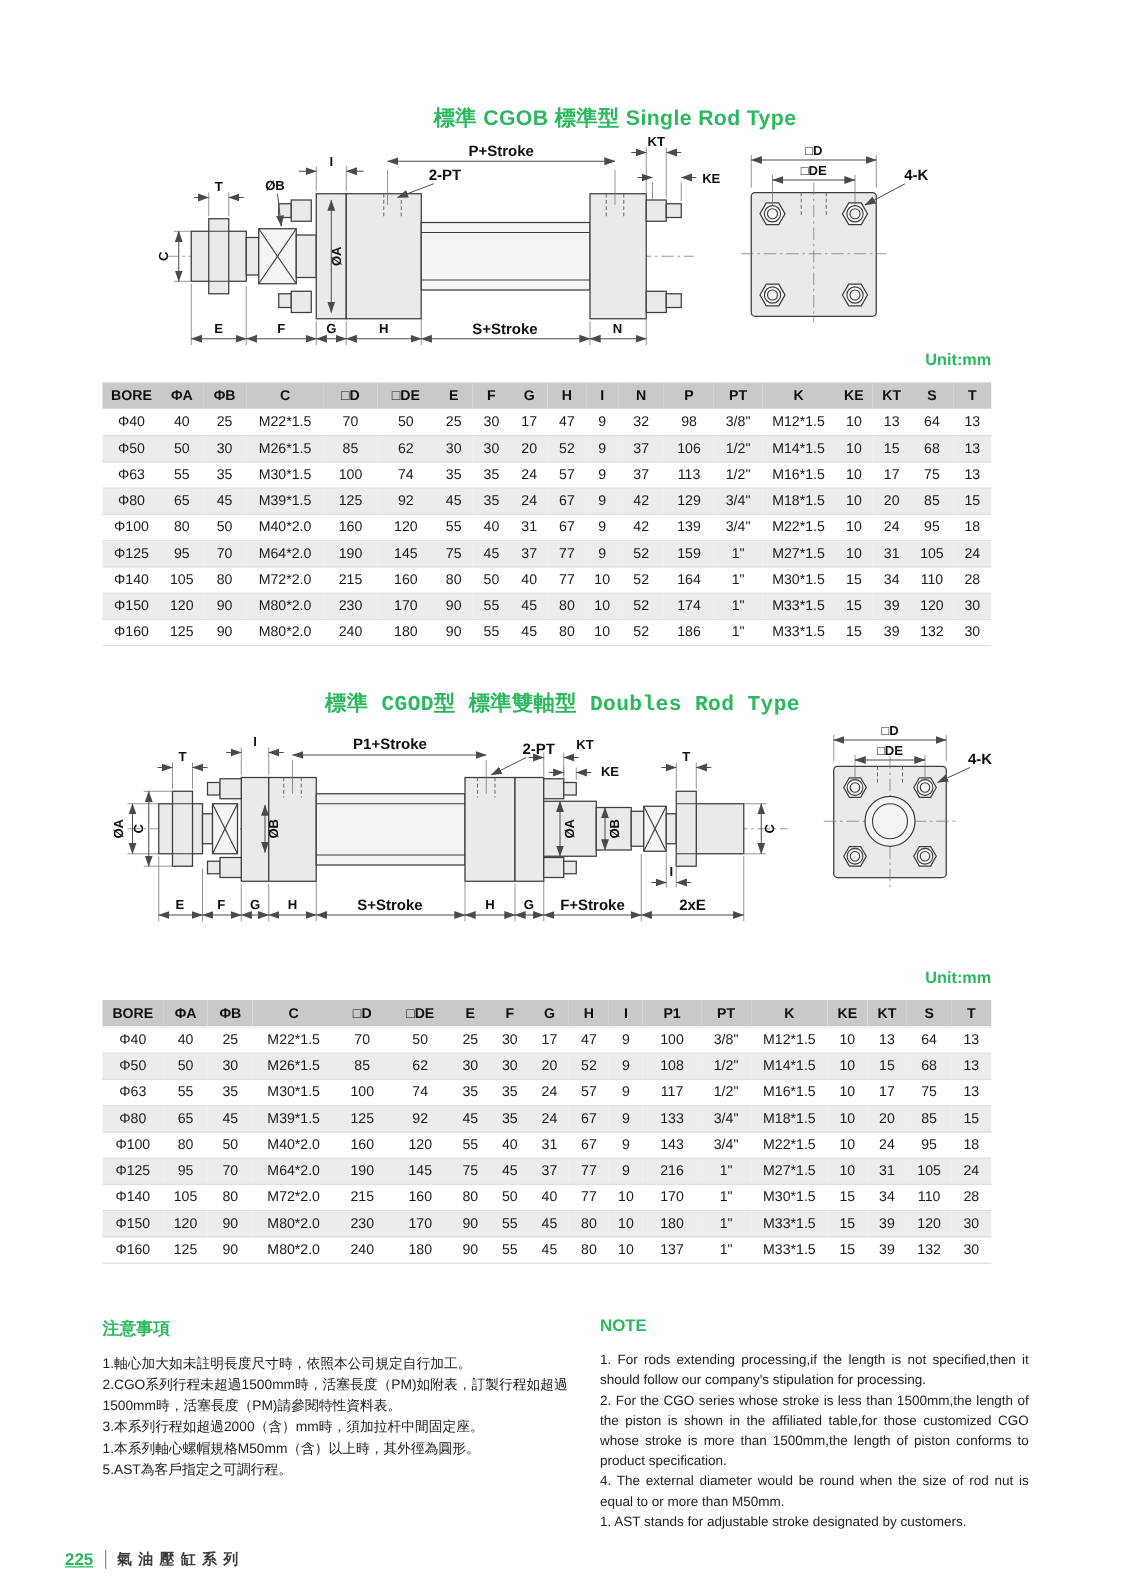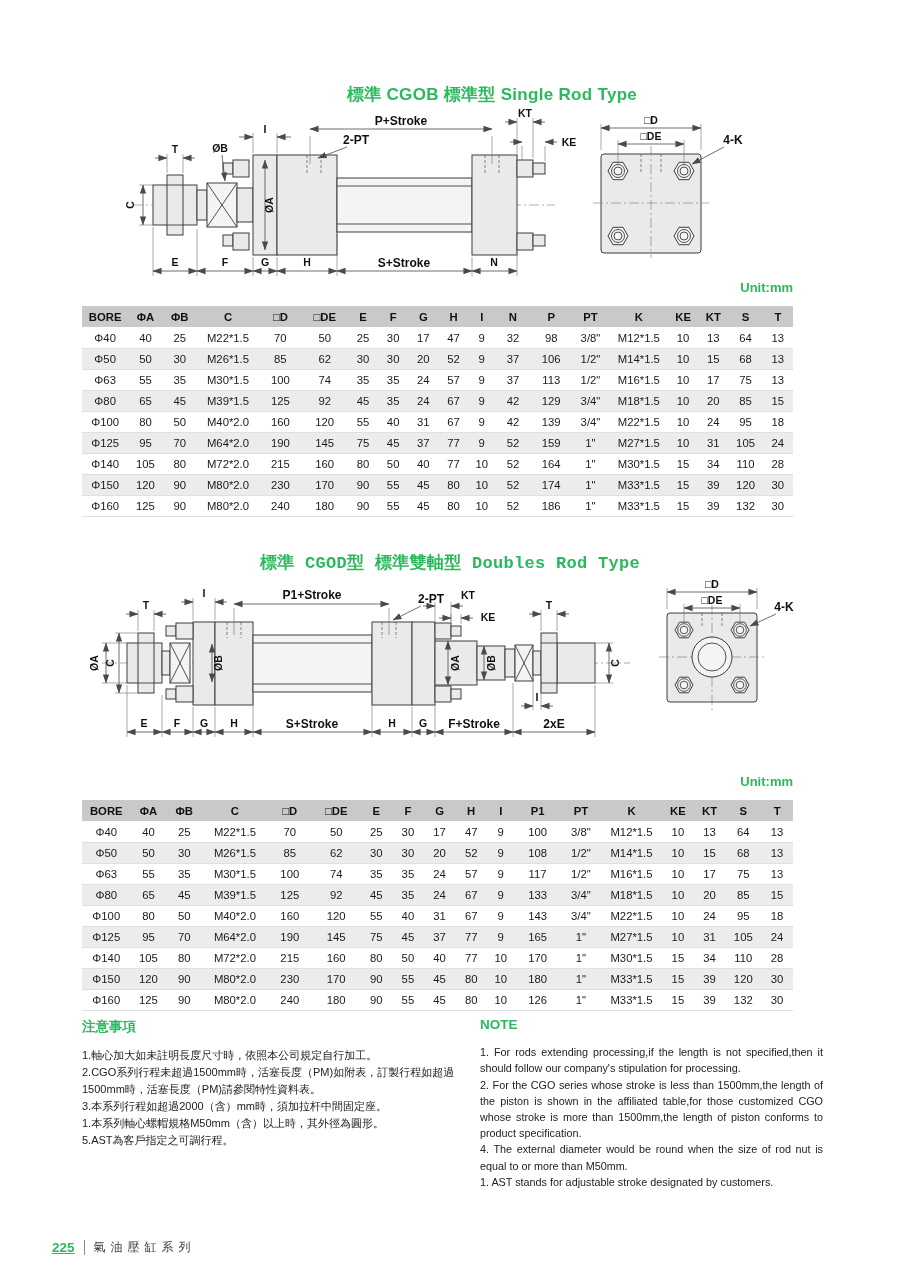--- a/index.html
+++ b/index.html
@@ -24,28 +24,28 @@
   .t19 th:nth-child(4){width:62px}.t19 th:nth-child(5){width:42px}
   .t19 th:nth-child(6){width:46px}.t19 th:nth-child(11){width:26px}
   .t19 th:nth-child(12){width:36px}.t19 th:nth-child(13){width:40px}
   .t19 th:nth-child(14){width:38px}.t19 th:nth-child(15){width:58px}
   .t19 th:nth-child(18){width:34px}
   .t18 th:nth-child(1){width:46px}.t18 th:nth-child(2),.t18 th:nth-child(3){width:34px}
   .t18 th:nth-child(4){width:62px}.t18 th:nth-child(5){width:42px}
   .t18 th:nth-child(6){width:46px}.t18 th:nth-child(11){width:26px}
   .t18 th:nth-child(12){width:44px}.t18 th:nth-child(13){width:38px}
   .t18 th:nth-child(14){width:58px}.t18 th:nth-child(17){width:34px}
-  .notes { font-size:11px; line-height:1.55; color:#222; }
+  .notes { font-size:11px; line-height:1.55; color:#222;margin-top:36px; }
   .notes .heading { color:var(--green); font-size:13.5px; font-weight:700; margin:0 0 9px 0; }
   .notes-en { text-align:justify; font-size:10.8px; line-height:1.5; }
   .note-line { margin:0; }
   .footer { left:52px; top:1239px; display:flex; align-items:center; }
   .footer .pageno { color:var(--green); font-weight:700; font-size:13.5px;text-decoration:underline; }
   .footer .sep { width:1px; height:15px; background:#8a8a8a; margin:0 9px; }
-  .footer .series { color:#3c3c3c; font-size:12px; letter-spacing:5px; font-weight:400; }
+  .footer .series { color:#3c3c3c; font-size:12px; letter-spacing:5px; font-weight:700; }
   
   svg .part { fill:#eaeaea; stroke:#3c3c3c; stroke-width:1; }
   svg .part2 { fill:#f4f4f4; stroke:#3c3c3c; stroke-width:1; }
   svg .pline { stroke:#3c3c3c; stroke-width:0.9; fill:none; }
   svg .cl { stroke:#777; stroke-width:0.6; fill:none; stroke-dasharray:10 3 2 3; }
   svg .hid { stroke:#555; stroke-width:0.7; fill:none; stroke-dasharray:3 2; }
   svg .ext { stroke:#707070; stroke-width:0.6; fill:none; }
   svg .dim { stroke:#4a4a4a; stroke-width:0.8; fill:none; }
   svg .dt { font-family:"Liberation Sans",sans-serif; font-size:10.5px; font-weight:600;
     fill:#101010; text-anchor:middle; }
@@ -699,21 +699,21 @@
         <td>95</td>
         <td>70</td>
         <td>M64*2.0</td>
         <td>190</td>
         <td>145</td>
         <td>75</td>
         <td>45</td>
         <td>37</td>
         <td>77</td>
         <td>9</td>
-        <td>165</td>
+        <td>216</td>
         <td>1"</td>
         <td>M27*1.5</td>
         <td>10</td>
         <td>31</td>
         <td>105</td>
         <td>24</td>
       </tr>
       <tr>
         <td>Φ140</td>
         <td>105</td>
@@ -759,21 +759,21 @@
         <td>125</td>
         <td>90</td>
         <td>M80*2.0</td>
         <td>240</td>
         <td>180</td>
         <td>90</td>
         <td>55</td>
         <td>45</td>
         <td>80</td>
         <td>10</td>
-        <td>126</td>
+        <td>137</td>
         <td>1"</td>
         <td>M33*1.5</td>
         <td>15</td>
         <td>39</td>
         <td>132</td>
         <td>30</td>
       </tr>
     </tbody>
 </table>
 

